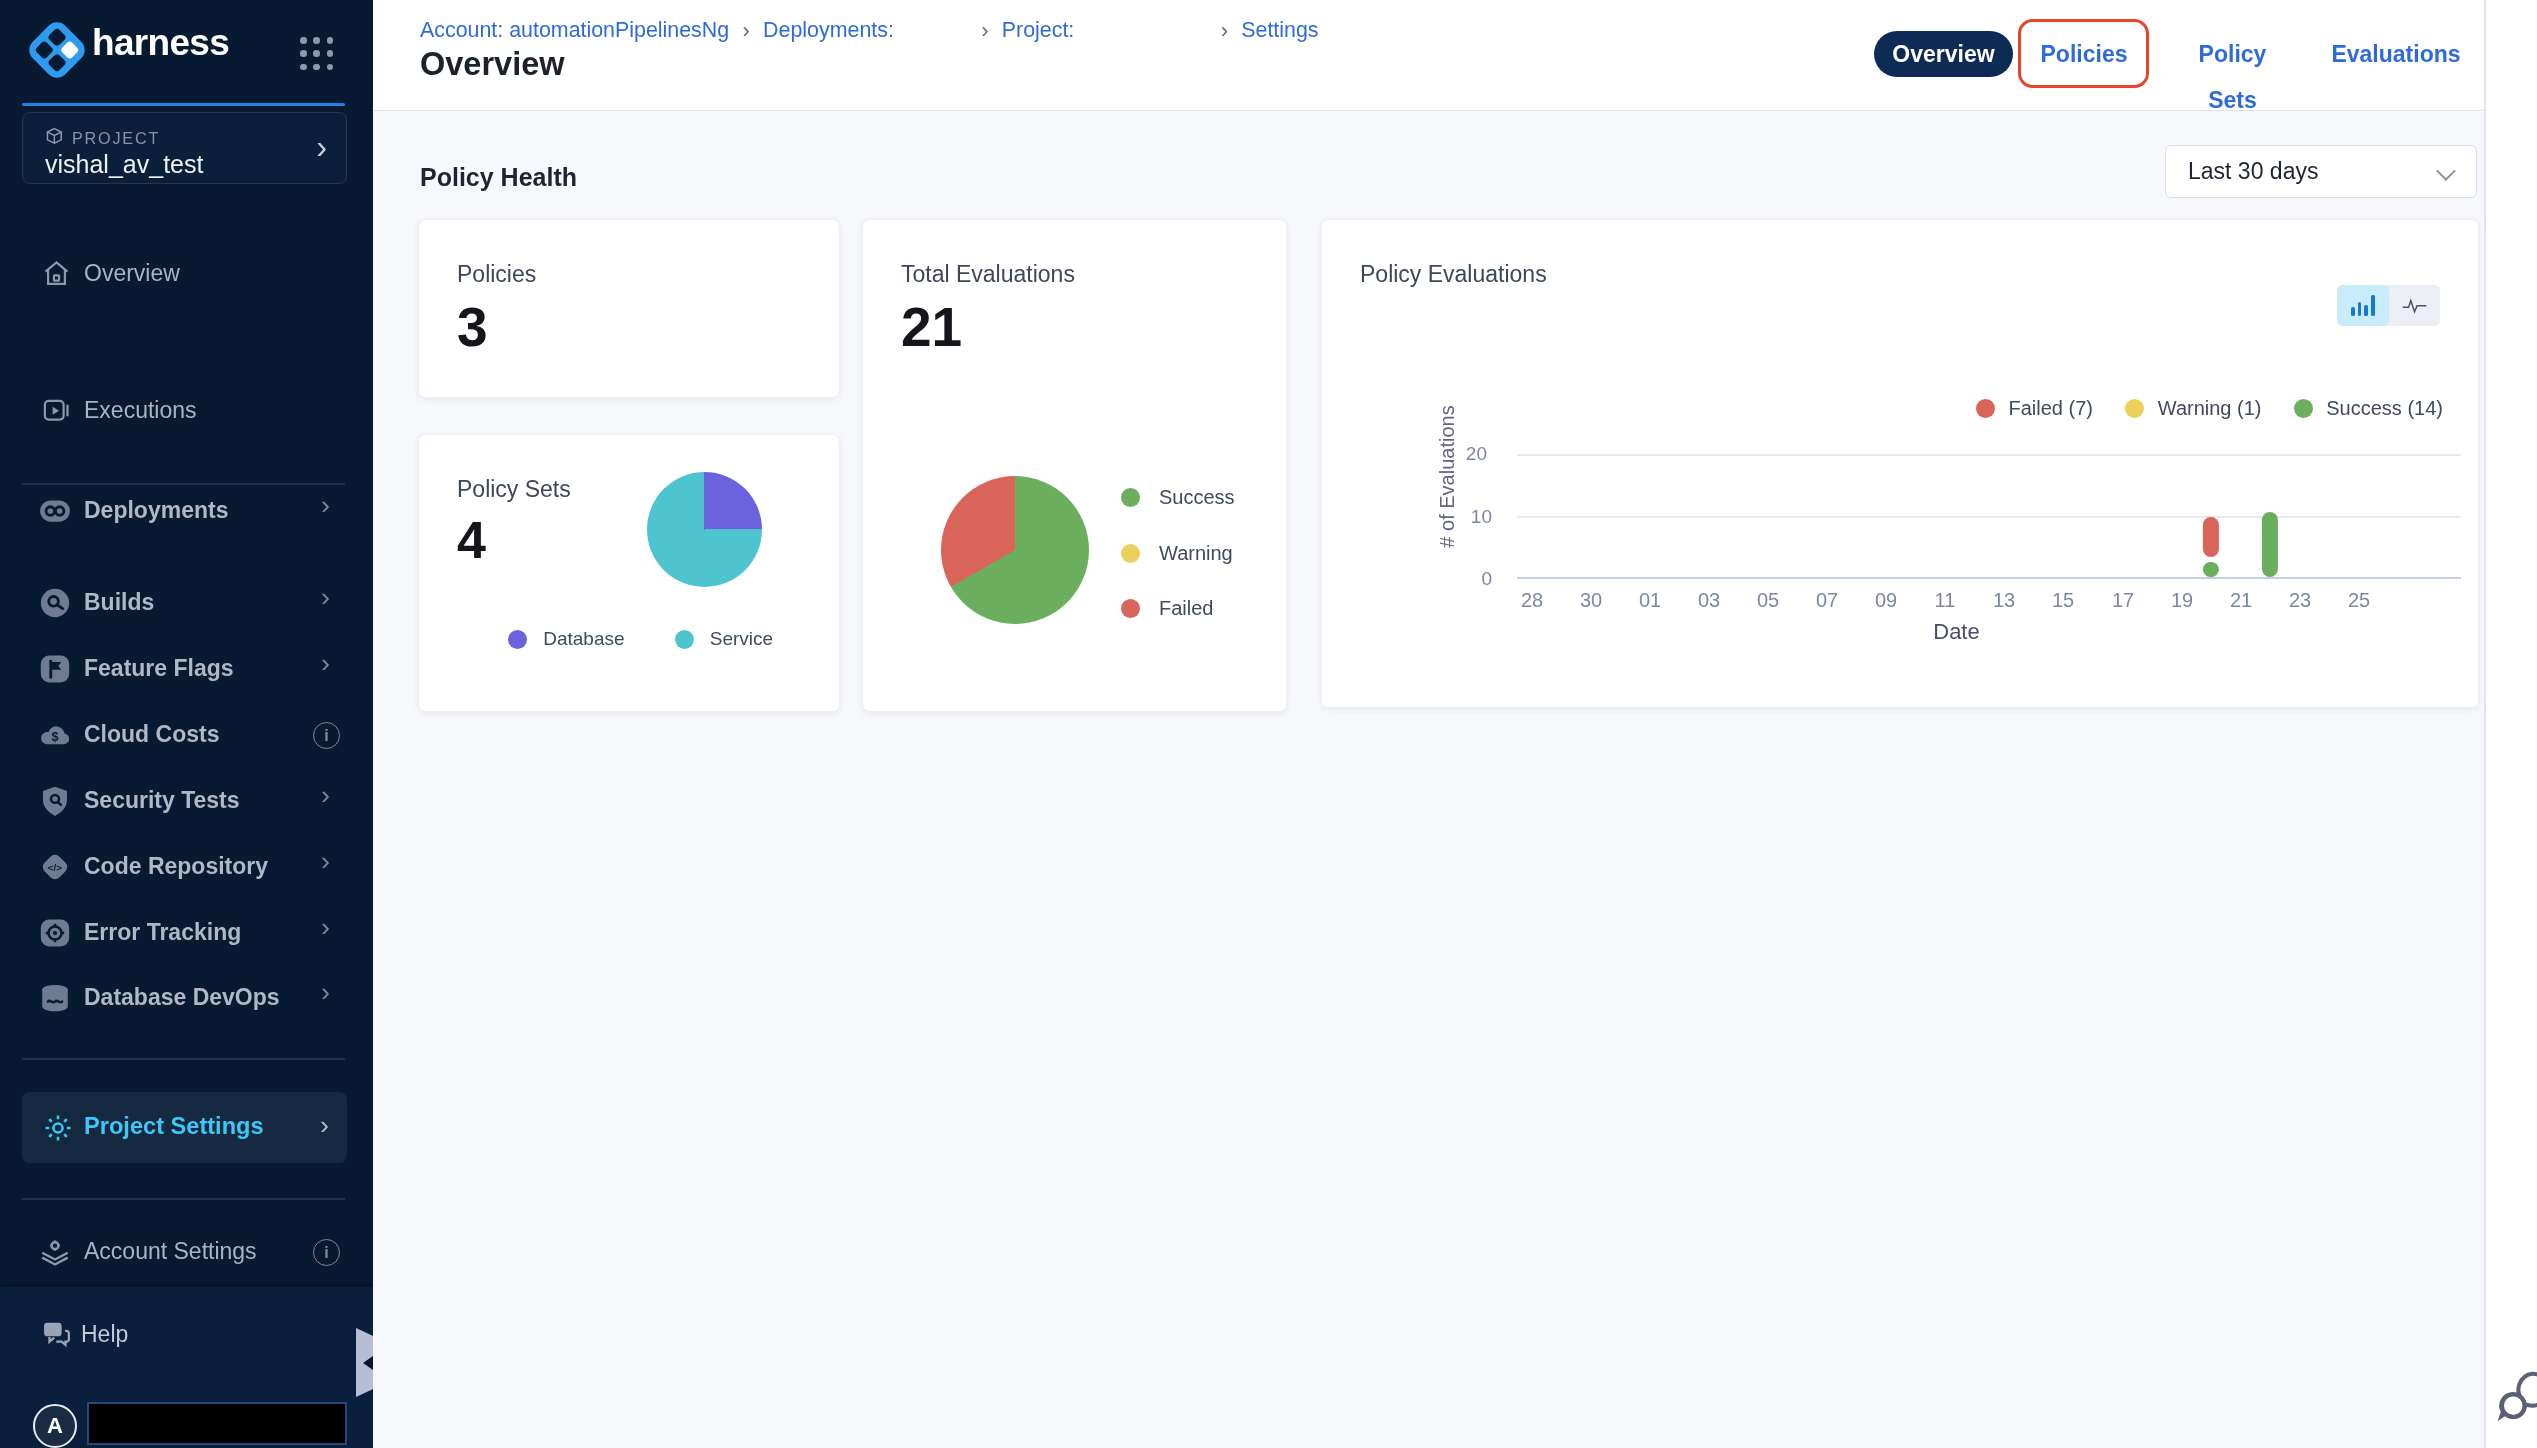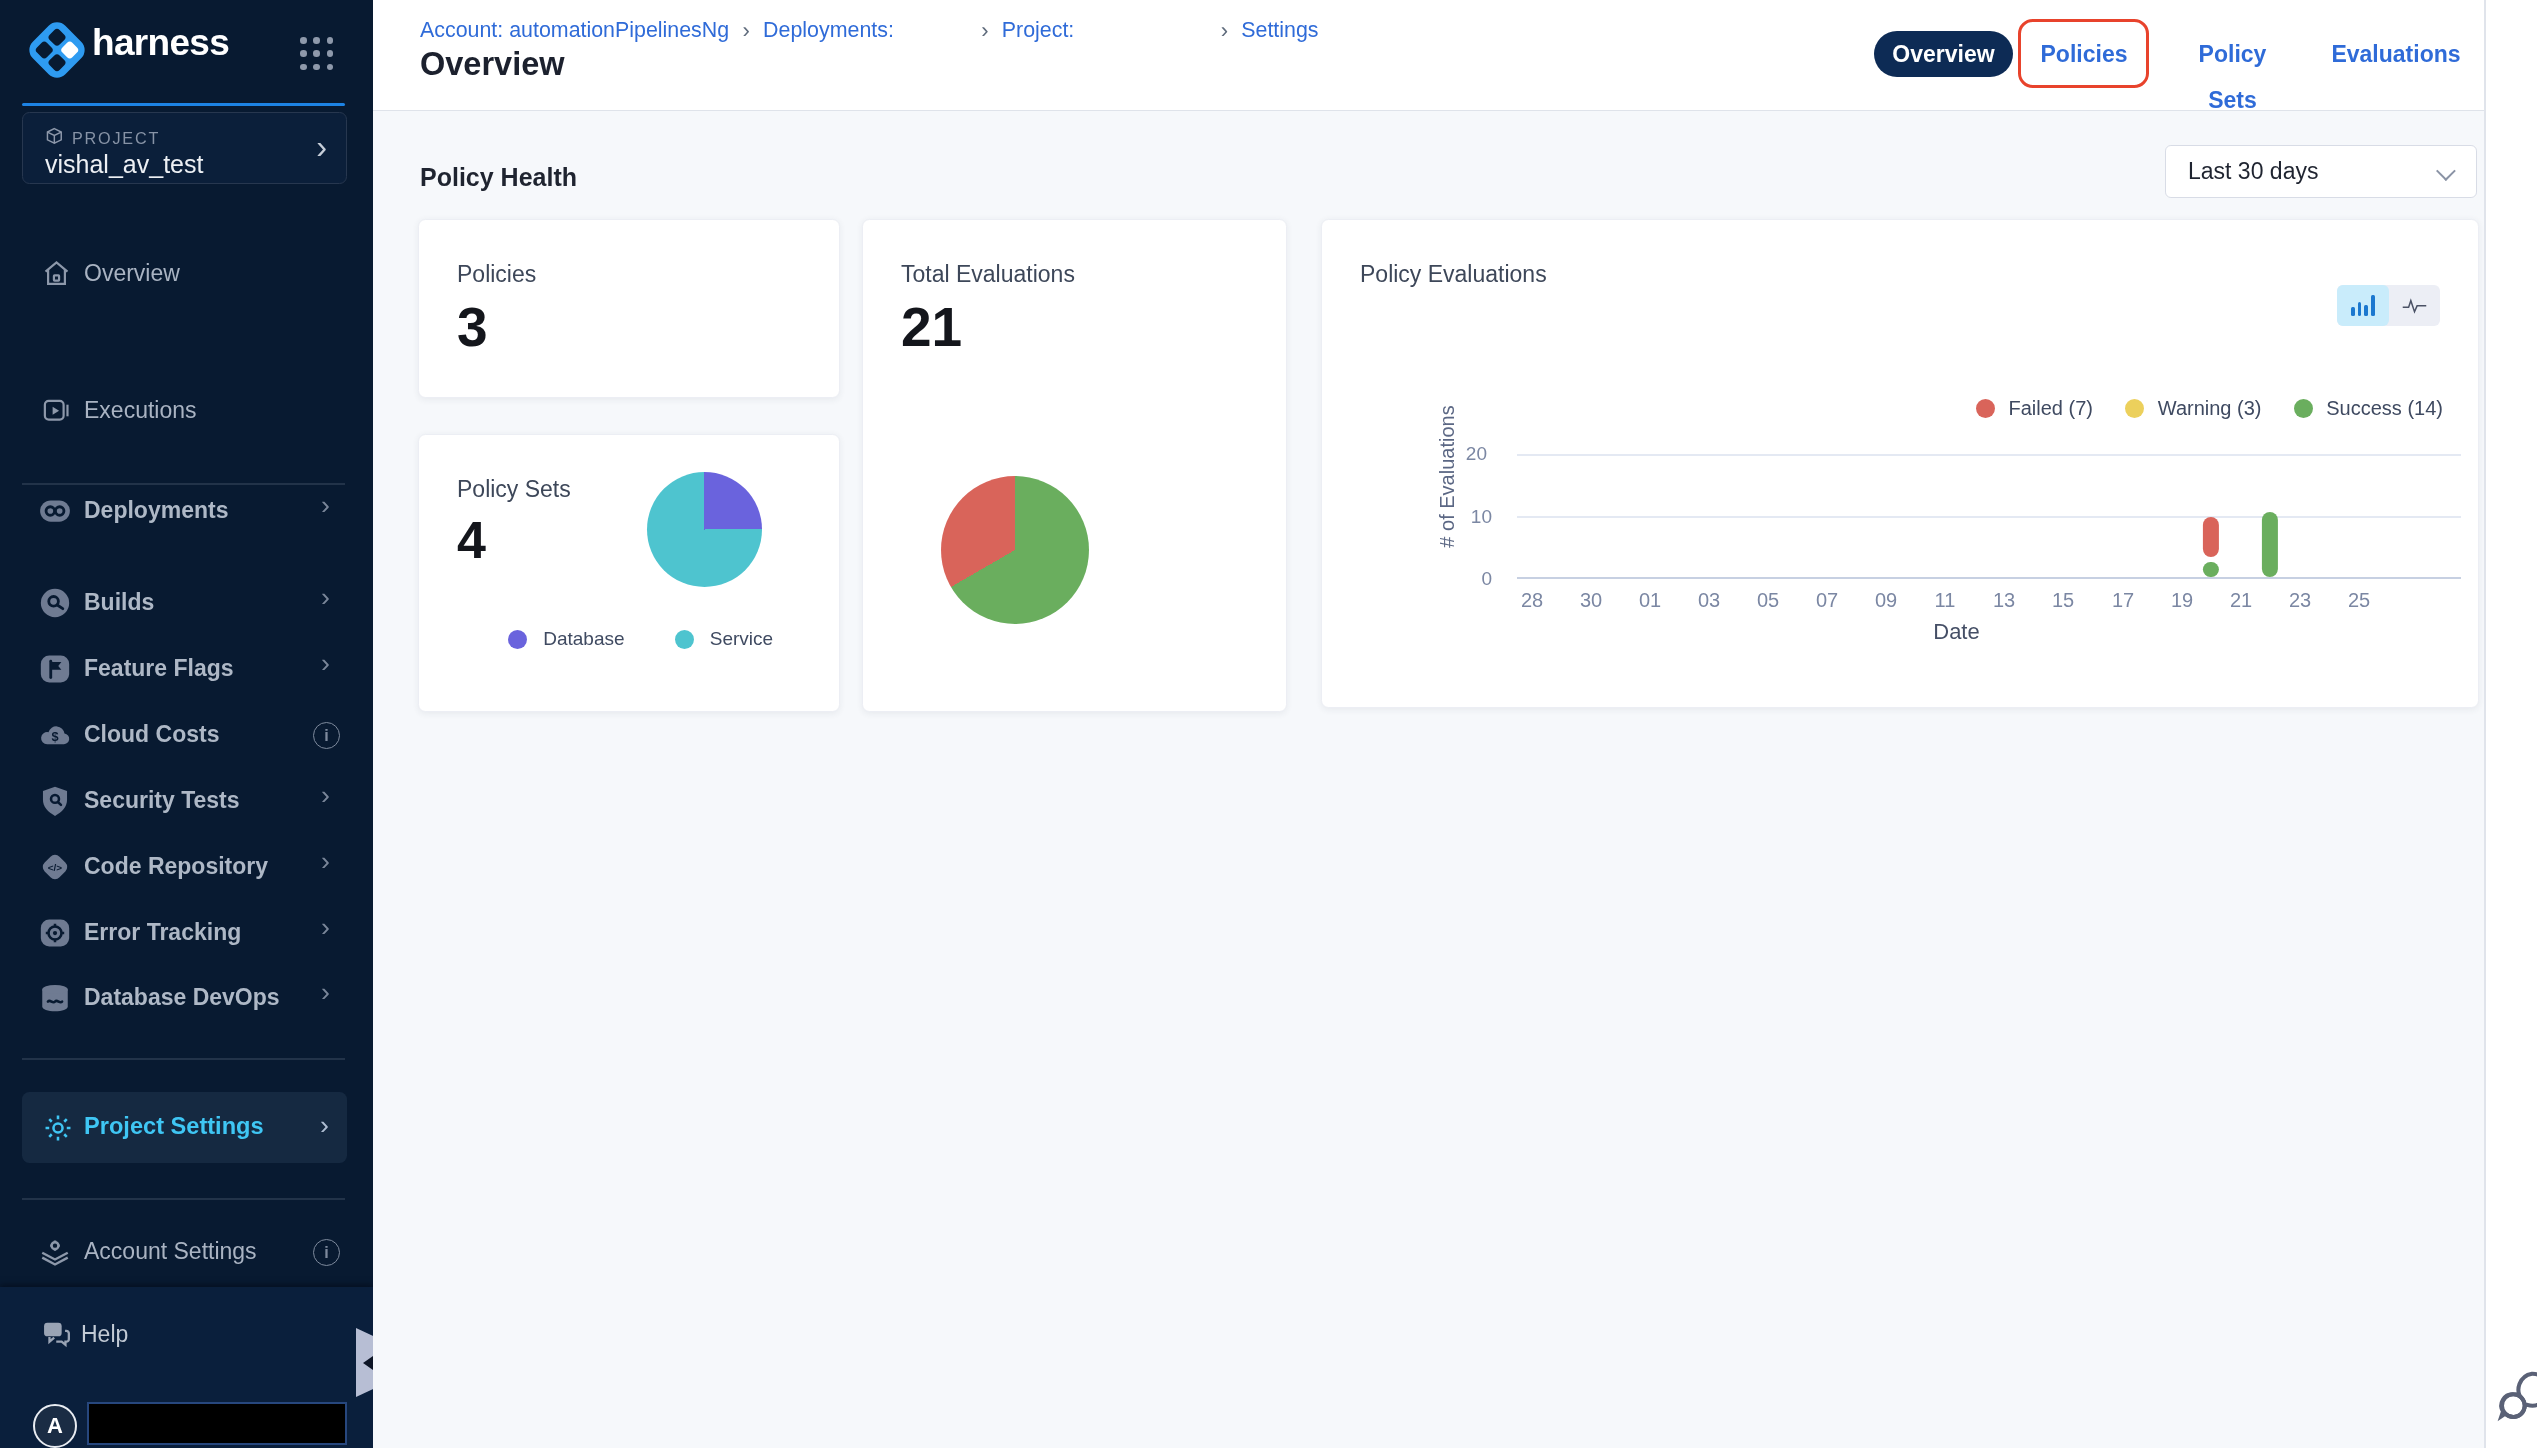--- a/index.html
+++ b/index.html
@@ -315,20 +315,34 @@
 
   <div class="card card-policies">
     <div class="card-title">Policies</div>
     <div class="big-number">3</div>
   </div>
 
   <div class="card card-totaleval">
     <div class="card-title">Total Evaluations</div>
     <div class="big-number">21</div>
     <div class="pie pie-totaleval" style="background: conic-gradient(rgb(106, 174, 94) 0deg, rgb(106, 174, 94) 240deg, rgb(217, 100, 90) 240deg, rgb(217, 100, 90) 360deg);"></div>
+    <div class="legend-v">
+      <div class="li">
+          <span class="legend-dot" style="background: rgb(106, 174, 94);"></span>
+          <span>Success</span>
+        </div>
+      <div class="li">
+          <span class="legend-dot" style="background: rgb(236, 208, 92);"></span>
+          <span>Warning</span>
+        </div>
+      <div class="li">
+          <span class="legend-dot" style="background: rgb(217, 100, 90);"></span>
+          <span>Failed</span>
+        </div>
+    </div>
   </div>
 
   <div class="card card-policysets">
     <div class="card-title">Policy Sets</div>
     <div class="big-number" style="font-size:52px;">4</div>
     <div class="pie pie-policysets" style="background: conic-gradient(rgb(106, 99, 221) 0deg, rgb(106, 99, 221) 90deg, rgb(78, 196, 207) 90deg, rgb(78, 196, 207) 360deg);"></div>
     <div class="legend-h">
       <div class="li">
           <span class="legend-dot" style="background: rgb(106, 99, 221);"></span>
           <span>Database</span>
@@ -359,21 +373,21 @@
       </div>
     </div>
 
     <div class="chart-legend">
       <div class="li">
           <span class="legend-dot" style="background: rgb(217, 100, 90);"></span>
           <span>Failed (7)</span>
         </div>
       <div class="li">
           <span class="legend-dot" style="background: rgb(236, 208, 92);"></span>
-          <span>Warning (3)</span>
+          <span>Warning (1)</span>
         </div>
       <div class="li">
           <span class="legend-dot" style="background: rgb(106, 174, 94);"></span>
           <span>Success (14)</span>
         </div>
     </div>
 
     <div class="ytick" style="left:128px;top:234px;">20</div>
     <div class="ytick" style="left:133px;top:297px;">10</div>
     <div class="ytick" style="left:133px;top:359px;">0</div>

